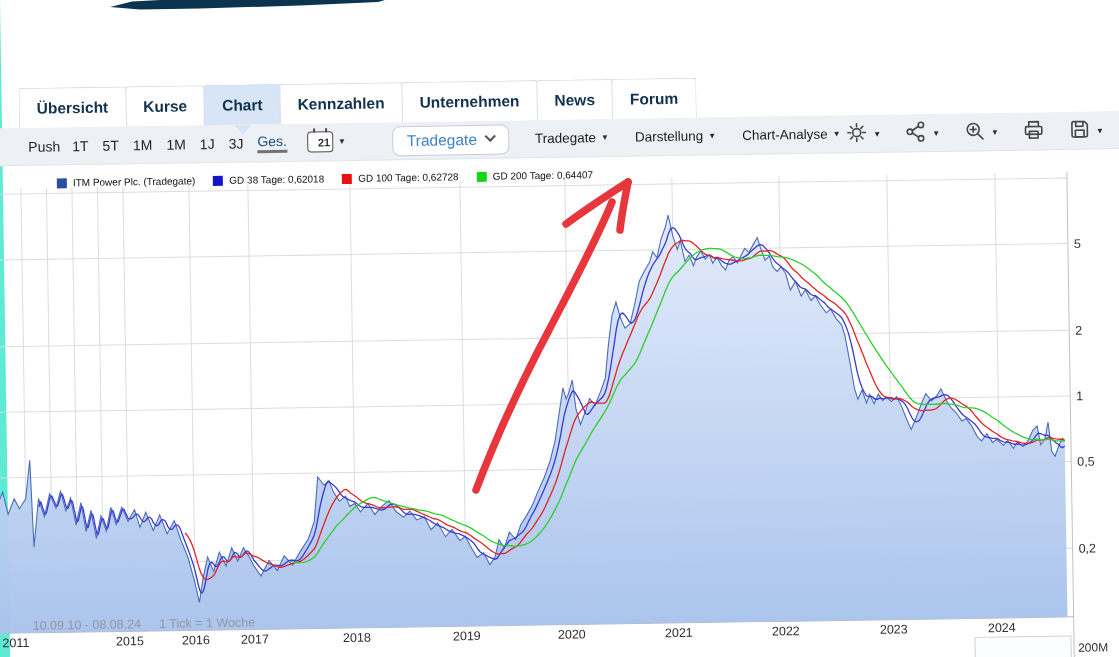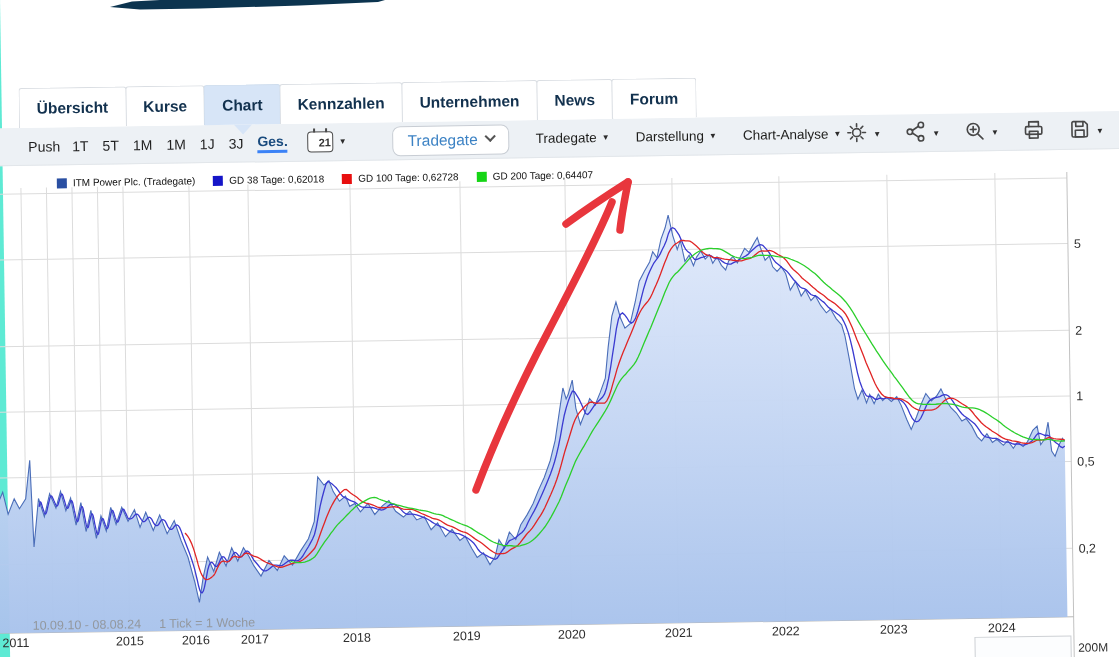--- a/index.html
+++ b/index.html
@@ -16,21 +16,21 @@
        border-radius:3px 3px 0 0;font-size:15.5px;font-weight:700;color:#12314e;cursor:pointer;white-space:nowrap;}
   .tab.active{background:#d7e5f7;border-color:#cfdded;}
   .tab.active .notch{position:absolute;left:50%;bottom:-10px;margin-left:-9px;width:0;height:0;
        border-left:9px solid transparent;border-right:9px solid transparent;border-top:10px solid #d7e5f7;z-index:7;}
 
   
   .toolbar{position:absolute;left:-40px;top:112px;width:1300px;height:38px;background:#edf1f5;
        border-bottom:1px solid #e2e6ea;display:flex;align-items:center;padding-left:68px;z-index:5;font-size:14px;color:#1f1f1f;}
   .rng{margin-right:14px;white-space:nowrap;cursor:pointer;}
   .rng.push{margin-right:12px;}
-  .rng.active{font-weight:700;color:#1a4b7e;border-bottom:3px solid #3b82f6;padding-bottom:1px;}
+  .rng.active{font-weight:400;color:#1a4b7e;border-bottom:3px solid #737373;padding-bottom:1px;}
   .calwrap{display:flex;align-items:center;margin-left:6px;cursor:pointer;}
   .cal{position:relative;width:26px;height:21px;border:1.6px solid #4a4a4a;border-radius:4px;
        display:flex;align-items:center;justify-content:center;font-size:11px;font-weight:700;color:#333;background:#fff;padding-left:8px;}
   .cal:before,.cal:after{content:'';position:absolute;top:-4px;width:2px;height:4px;background:#4a4a4a;}
   .cal:before{left:5px;} .cal:after{right:5px;}
   .caret{font-size:8px;color:#2c2c2c;margin-left:5px;}
   .tradegate{margin-left:46px;height:30px;padding:0 14px;background:#fff;border:1px solid #c8cdd4;border-radius:8px;
        display:flex;align-items:center;font-size:15.5px;color:#3c82c4;cursor:pointer;}
   .chev{width:8px;height:8px;border-right:2px solid #555;border-bottom:2px solid #555;
        transform:rotate(45deg) translate(-1px,-1px);margin-left:9px;margin-top:-4px;}

